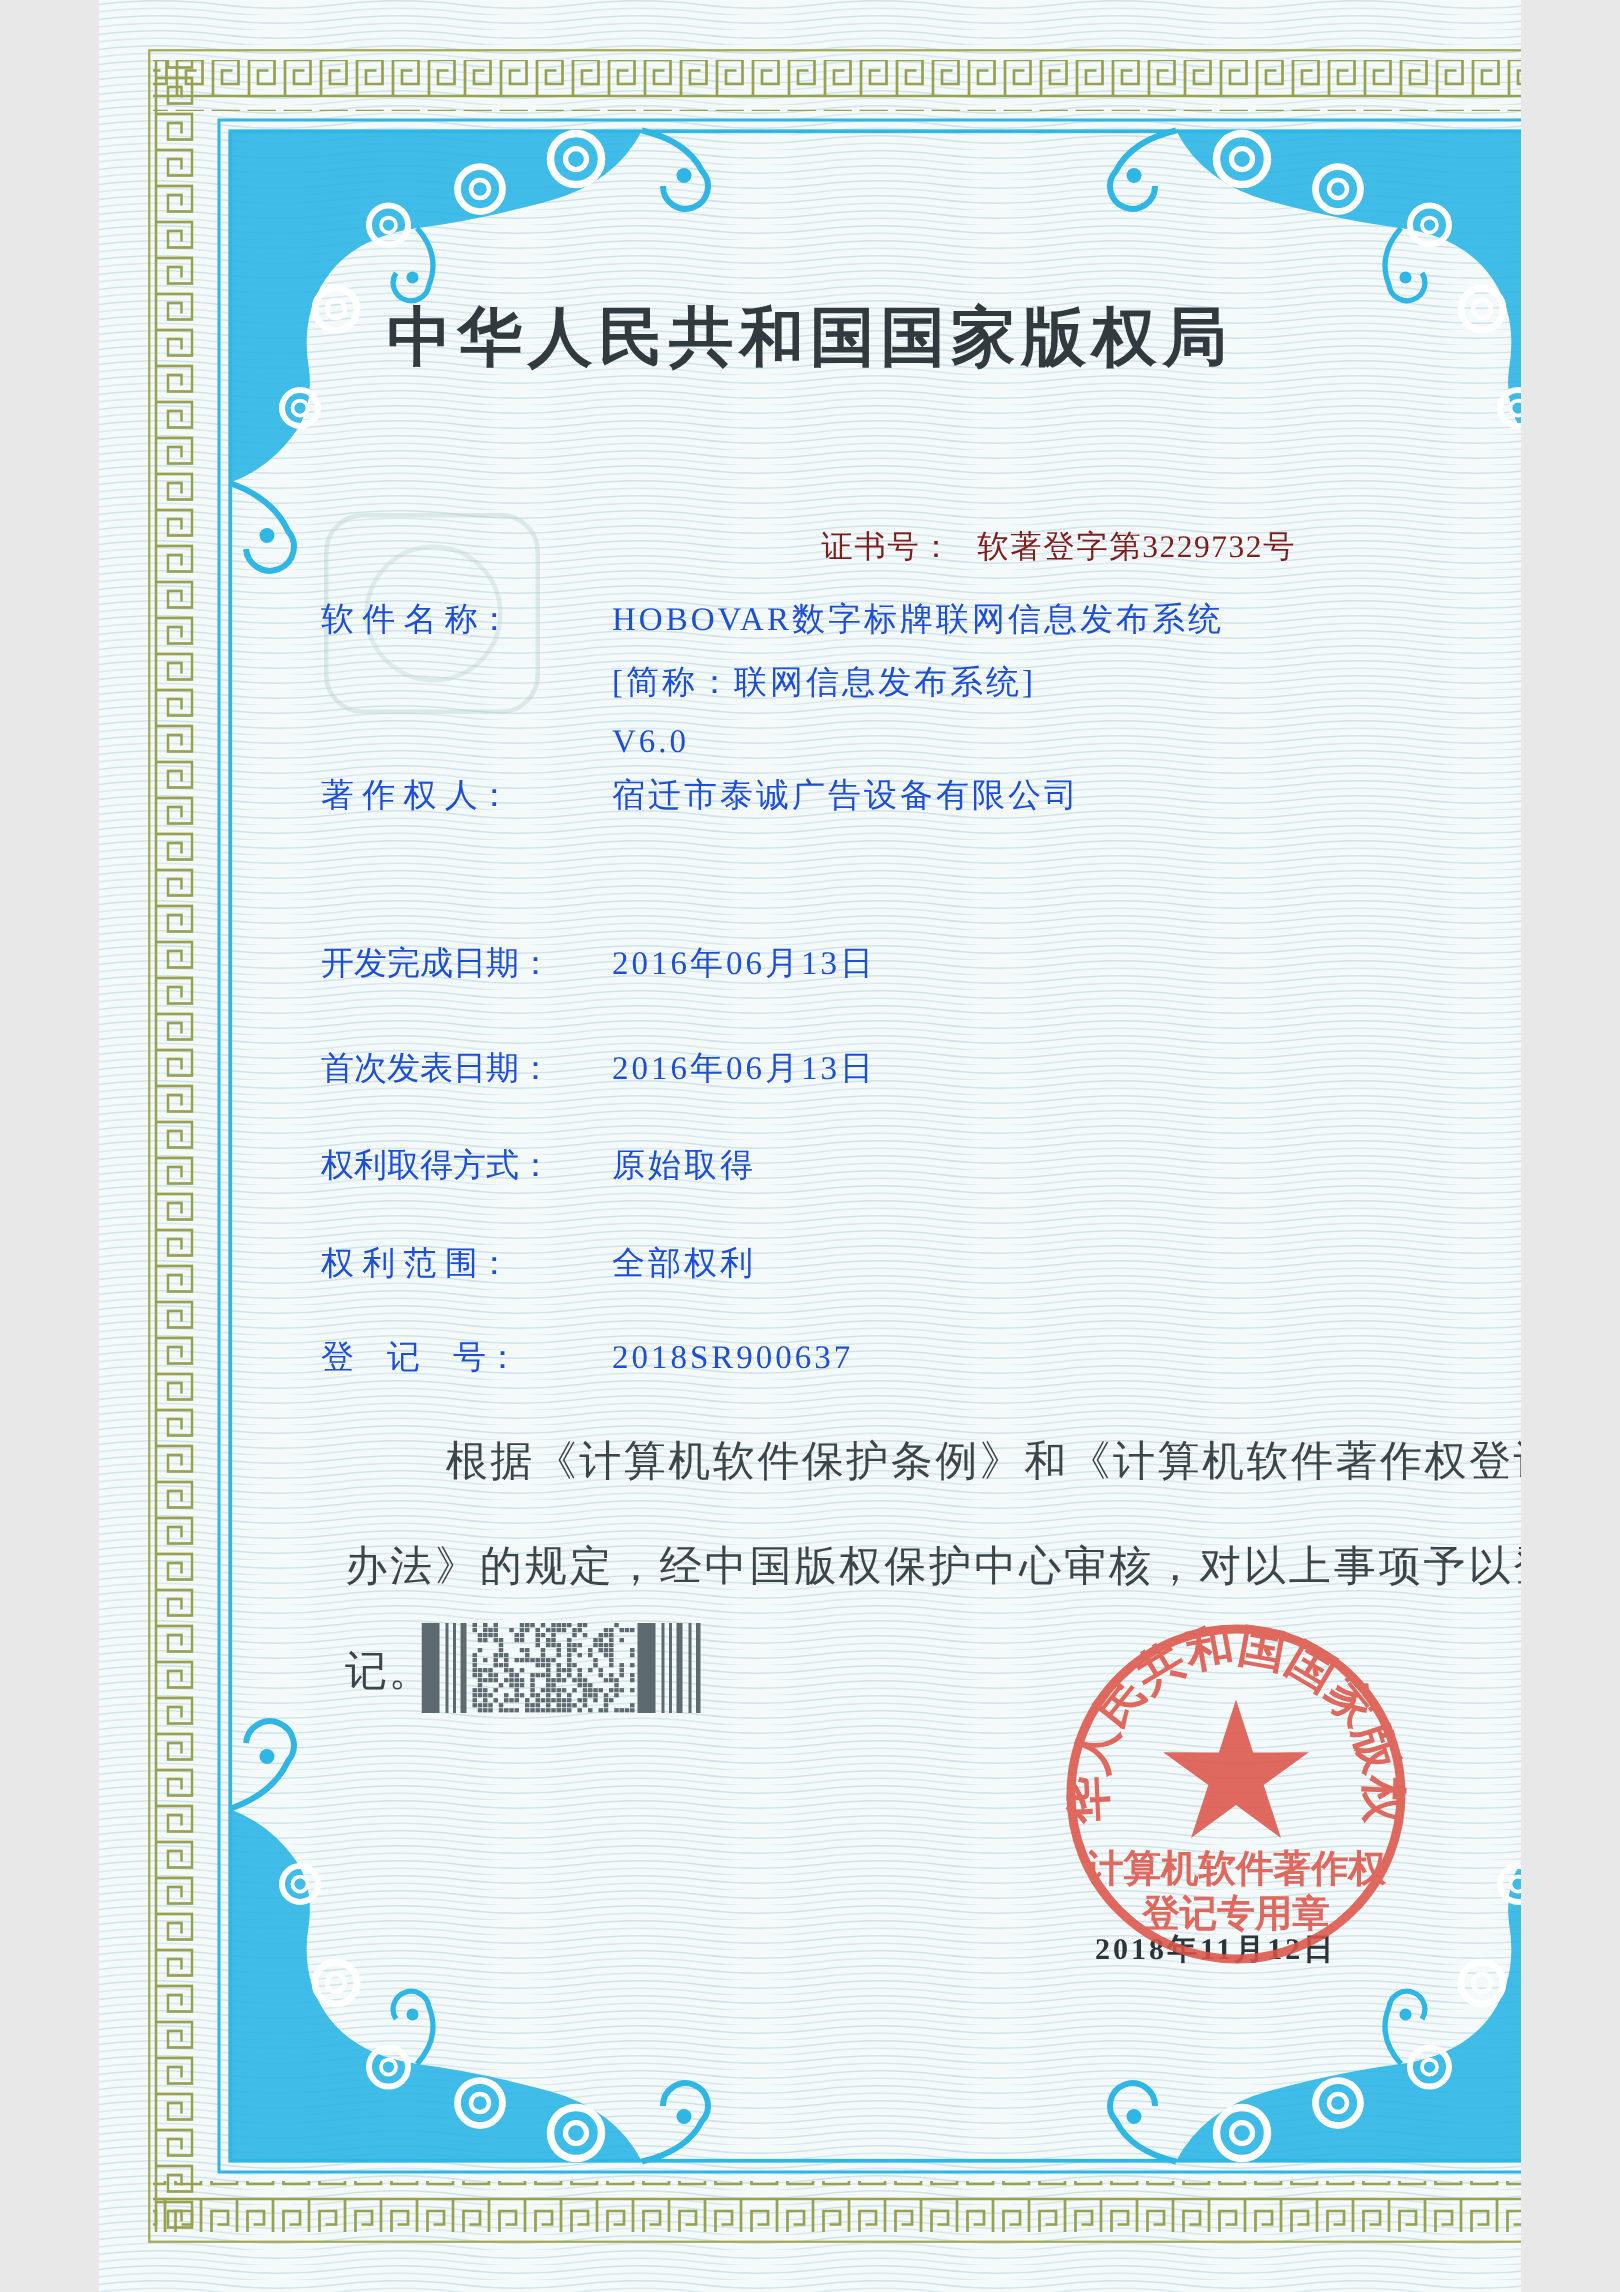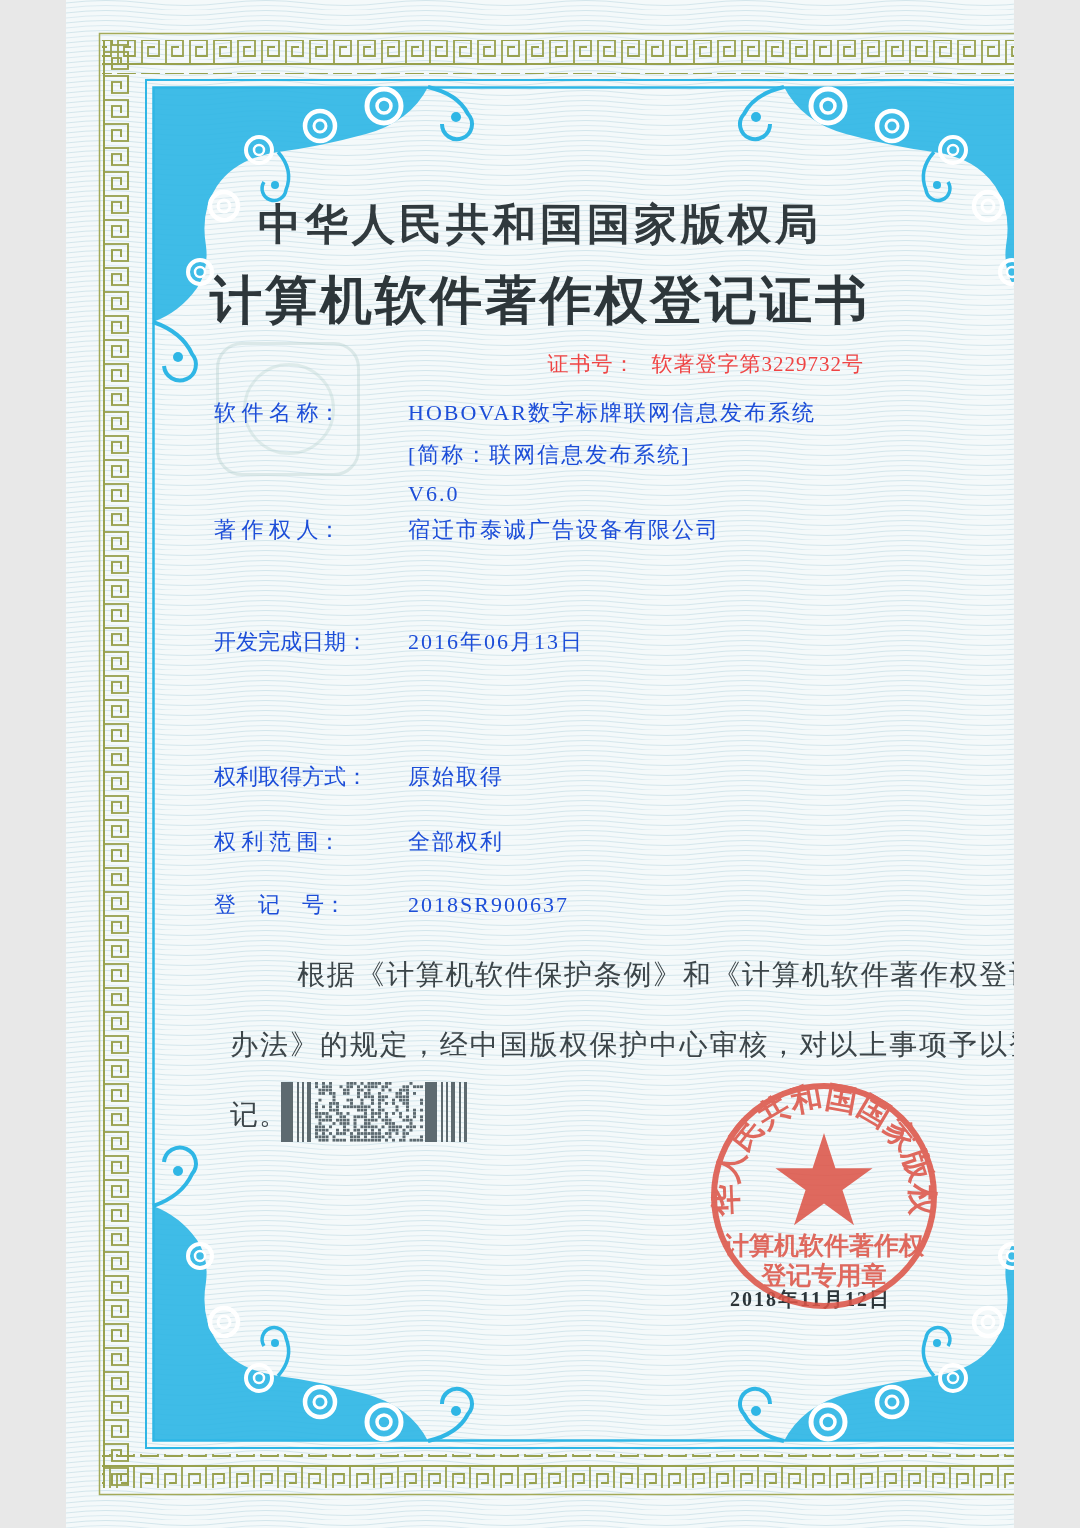--- a/index.html
+++ b/index.html
@@ -18,21 +18,21 @@
     border:3px solid rgba(178,205,202,.32);border-radius:50%;
   }
   .title{
     position:absolute;left:0;right:0;top:196px;margin:0;text-align:center;
     font-size:43px;font-weight:700;letter-spacing:4px;color:#313a3e;
   }
   .subtitle{
     position:absolute;left:0;right:0;top:266px;margin:0;text-align:center;
     font-size:52px;font-weight:700;letter-spacing:3px;color:#2d363a;
   }
-  .certno{position:absolute;top:350px;right:150px;font-size:21px;letter-spacing:1px;color:#ef4444;}
+  .certno{position:absolute;top:350px;right:150px;font-size:21px;letter-spacing:1px;color:#7f1d1d;}
   .certno .lbl{margin-right:16px;}
   .row{position:absolute;left:148px;font-size:22px;white-space:nowrap;color:#1d4ed8;}
   .row .lbl{display:inline-block;width:194px;}
   .row .val{letter-spacing:2px;}
   .r0{top:398px}.r1{top:440px}.r2{top:481px}.r3{top:515px}.r4{top:627px}
   .r5{top:697px}.r6{top:762px}.r7{top:827px}.r8{top:890px}
   .statement{
     position:absolute;left:164px;width:808px;top:940px;margin:0;
     font-size:28px;line-height:2.5;letter-spacing:1px;text-indent:2.4em;
     text-align:justify;color:#3c4549;
@@ -114,40 +114,42 @@
     <use href="#corner" transform="translate(1080,0) scale(-1,1)"></use>
     <use href="#corner" transform="translate(0,1528) scale(1,-1)"></use>
     <use href="#corner" transform="translate(1080,1528) scale(-1,-1)"></use>
   </svg>
 
   <div class="watermark">
     <div class="wm-circle"></div>
   </div>
 
   <h1 class="title">中华人民共和国国家版权局</h1>
-  <h2 class="subtitle">计算机软件著作权登记证书</h2>
 
   <div class="certno">
     <span class="lbl">证书号：</span><span>软著登字第3229732号</span>
   </div>
 
   <div class="row r0">
     <span class="lbl">软 件 名 称：</span><span class="val">HOBOVAR数字标牌联网信息发布系统</span>
   </div>
   <div class="row r1">
     <span class="lbl"></span><span class="val">[简称：联网信息发布系统]</span>
   </div>
   <div class="row r2">
     <span class="lbl"></span><span class="val">V6.0</span>
   </div>
   <div class="row r3">
     <span class="lbl">著 作 权 人：</span><span class="val">宿迁市泰诚广告设备有限公司</span>
   </div>
   <div class="row r4">
     <span class="lbl">开发完成日期：</span><span class="val">2016年06月13日</span>
+  </div>
+  <div class="row r5">
+    <span class="lbl">首次发表日期：</span><span class="val">2016年06月13日</span>
   </div>
   <div class="row r7">
     <span class="lbl">权 利 范 围：</span><span class="val">全部权利</span>
   </div>
   <div class="row r6">
     <span class="lbl">权利取得方式：</span><span class="val">原始取得</span>
   </div>
   <div class="row r8">
     <span class="lbl">登　记　号：</span><span class="val">2018SR900637</span>
   </div>

